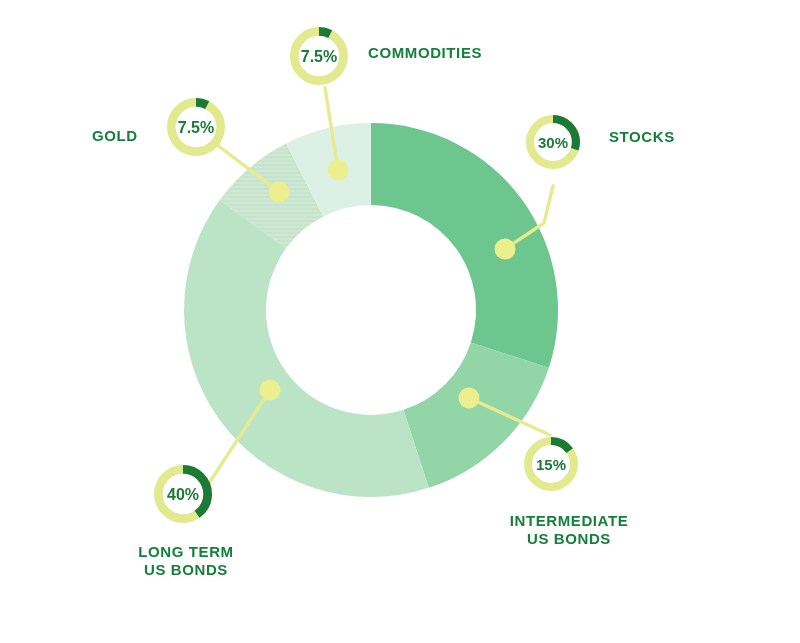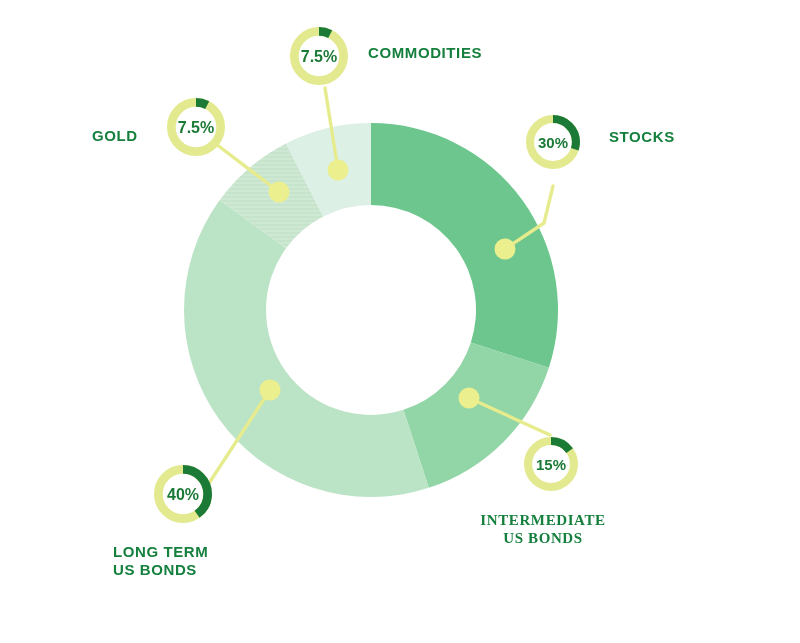--- a/index.html
+++ b/index.html
@@ -32,22 +32,22 @@
     color: #15803d;
     font-family: "Liberation Sans", sans-serif;
     font-weight: bold;
     font-size: 15px;
     letter-spacing: 0.6px;
     line-height: 1.18;
     white-space: pre-line;
     text-transform: uppercase;
   }
   .label-stocks       { left: 596px; top: 128px; text-align: left; margin-left: 13px; }
-  .label-intermediate { left: 462px; top: 512px; text-align: center; width: 162px; font-family: Liberation Serif, serif; }
-  .label-longterm     { left: 113px; top: 543px; width: 146px; }
+  .label-intermediate { left: 488px; top: 512px; text-align: center; width: 162px; }
+  .label-longterm     { left: 113px; top: 543px; text-align: center; width: 146px; }
   .label-gold         { left: 92px;  top: 127px; text-align: left; }
   .label-commodities  { left: 368px; top: 44px;  text-align: left; }
 </style>
 </head>
 <body>
 
 <div id="infographic">
 
   <svg class="chart-svg" viewBox="0 0 800 643">
     <defs>

